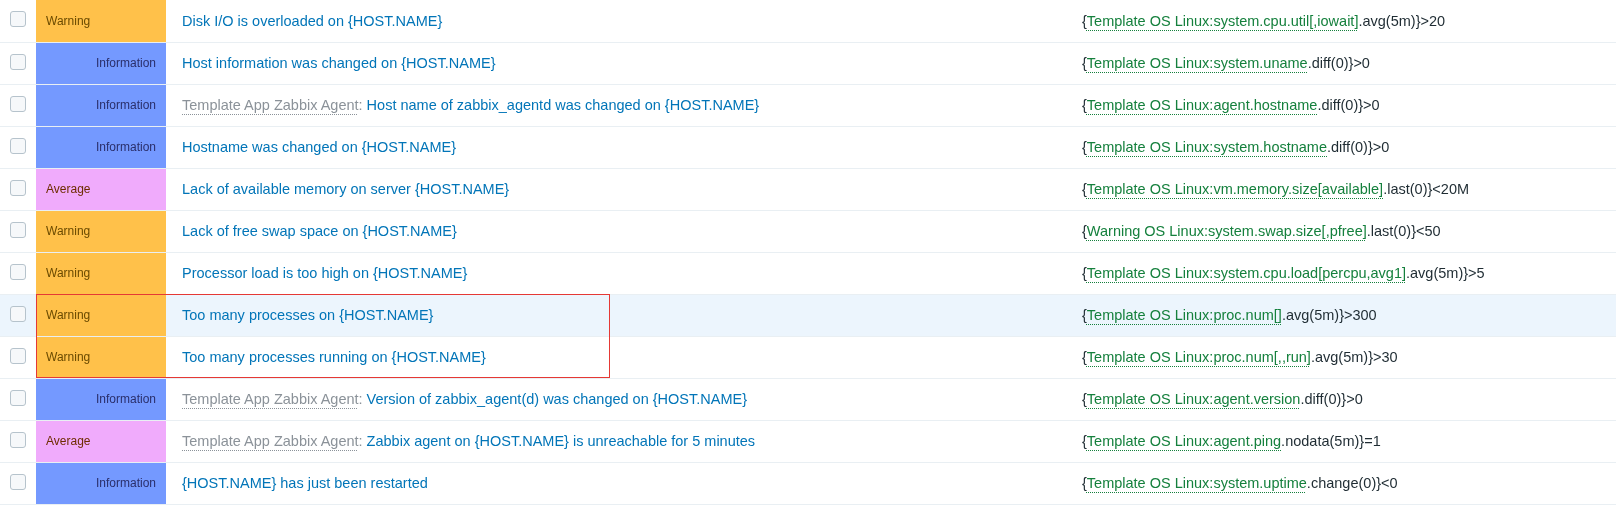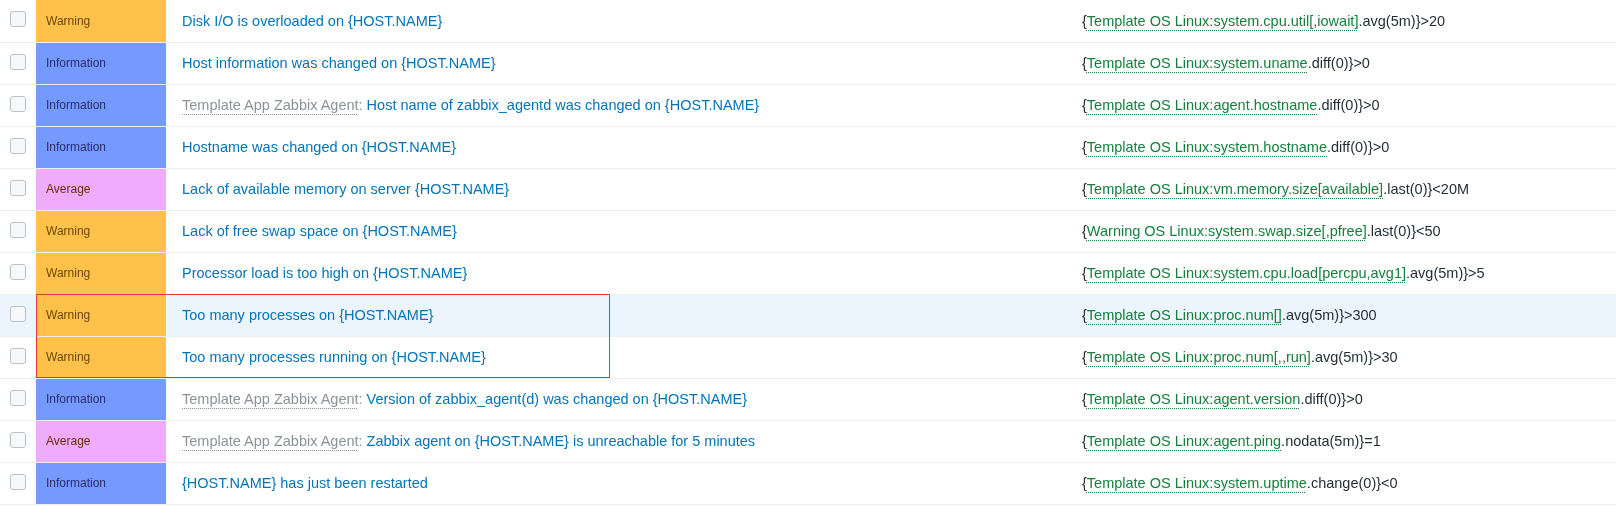--- a/index.html
+++ b/index.html
@@ -13,21 +13,21 @@
   col.c-sev   { width: 130px; }
   col.c-name  { width: 910px; }
   col.c-expr  { width: 540px; }
   td.chk { text-align: center; }
   .checkbox {
     display: inline-block; width: 16px; height: 16px;
     border: 1px solid #b6c3cc; border-radius: 3px; background: #f6f8fa;
   }
   td.sev { padding: 0 10px; color: #6a4a00; font-size: 12px; }
   td.sev.s-warning     { background: #ffc14a; color: #6a4a00; }
-  td.sev.s-information { background: #7499ff; color: #2a2f6b; }
+  td.sev.s-information { background: #7499ff; color: #2a2f6b; text-align: right; }
   td.sev.s-average     { background: #f0abfc; color: #6e2c00; }
   td.name { padding: 0 16px; white-space: nowrap; overflow: hidden; text-overflow: ellipsis; }
   a.link-main { color: #0275b8; text-decoration: none; }
   a.link-template { color: #8b9299; text-decoration: underline dotted; text-underline-offset: 4px; text-decoration-thickness: 1px; }
   .sep { color: #8b9299; }
   td.expr { padding: 0 6px; white-space: nowrap; overflow: hidden; text-overflow: ellipsis; color: #1f2c33; }
   td.expr a { color: #15803d; text-decoration: underline dotted; text-underline-offset: 4px; text-decoration-thickness: 1px; }
   td.expr .fn b { font-weight: normal; color: #1f2c33; }
   
   .redbox-wrap { position: relative; }

